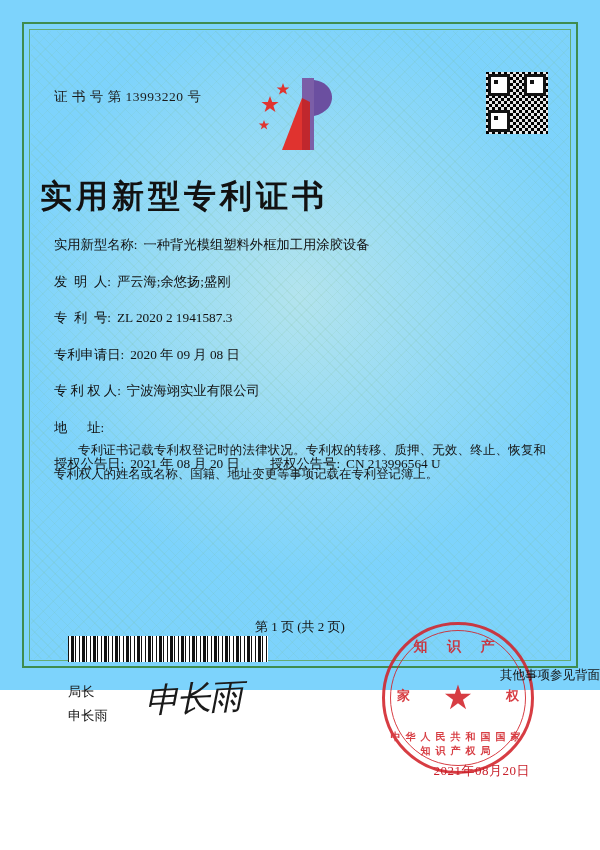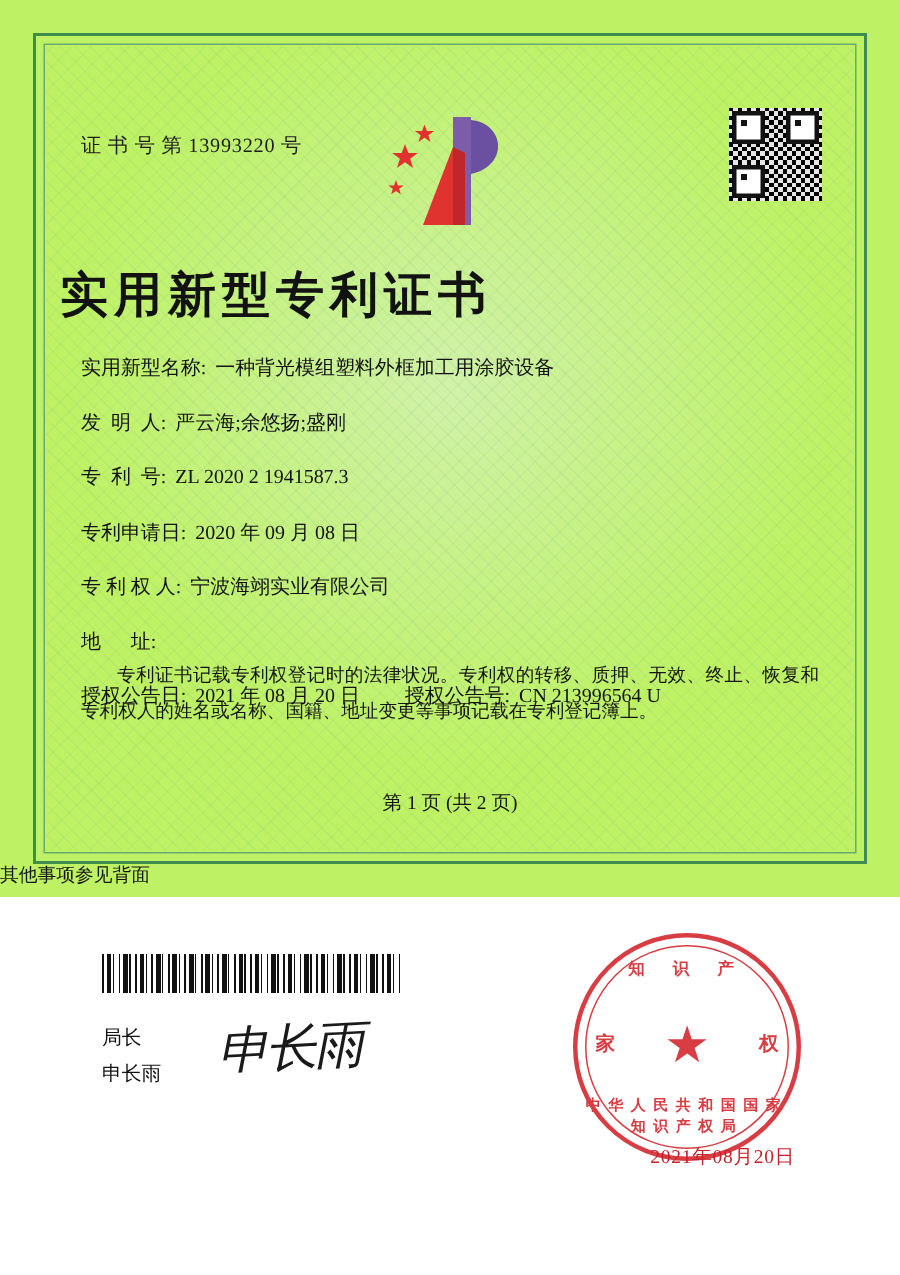--- a/index.html
+++ b/index.html
@@ -9,22 +9,22 @@
   body {
     width: 600px;
     height: 850px;
     background: #ffffff;
     font-family: "Liberation Serif", serif;
     overflow: hidden;
   }
   .page {
     position: relative;
     width: 600px;
-    height: 598px;
-    background: #bef264;
+    height: 690px;
+    background: #7dd3fc;
   }
   
   .border-outer {
     position: absolute;
     left: 22px;
     top: 22px;
     right: 22px;
     bottom: 22px;
     border: 2px solid #3f8c4f;
   }
@@ -239,21 +239,21 @@
     transform: translate(-50%, -50%);
     font-size: 34px;
     line-height: 1;
     color: #d2232a;
   }
   .seal-text-top, .seal-text-bottom {
     position: absolute;
     left: 0;
     right: 0;
     text-align: center;
-    font-size: 11px;
+    font-size: 14px;
     letter-spacing: 8px;
     color: #d2232a;
     font-weight: bold;
   }
   .seal-text-top { top: 13px; }
   .seal-text-bottom { bottom: 13px; letter-spacing: 5px; font-size: 10px; }
   .seal-char {
     position: absolute;
     font-size: 13px;
     font-weight: bold;
@@ -275,21 +275,21 @@
     bottom: 14px;
     text-align: center;
     font-size: 13px;
     color: #141414;
   }
   .footer-note {
     position: absolute;
     left: 0;
     right: 0;
     bottom: 6px;
-    text-align: left;
+    text-align: right;
     font-size: 12.5px;
     color: #141414;
   }
 </style>
 </head>
 <body>
 
 <div class="page">
   <div class="border-outer"></div>
   <div class="border-inner"></div>

